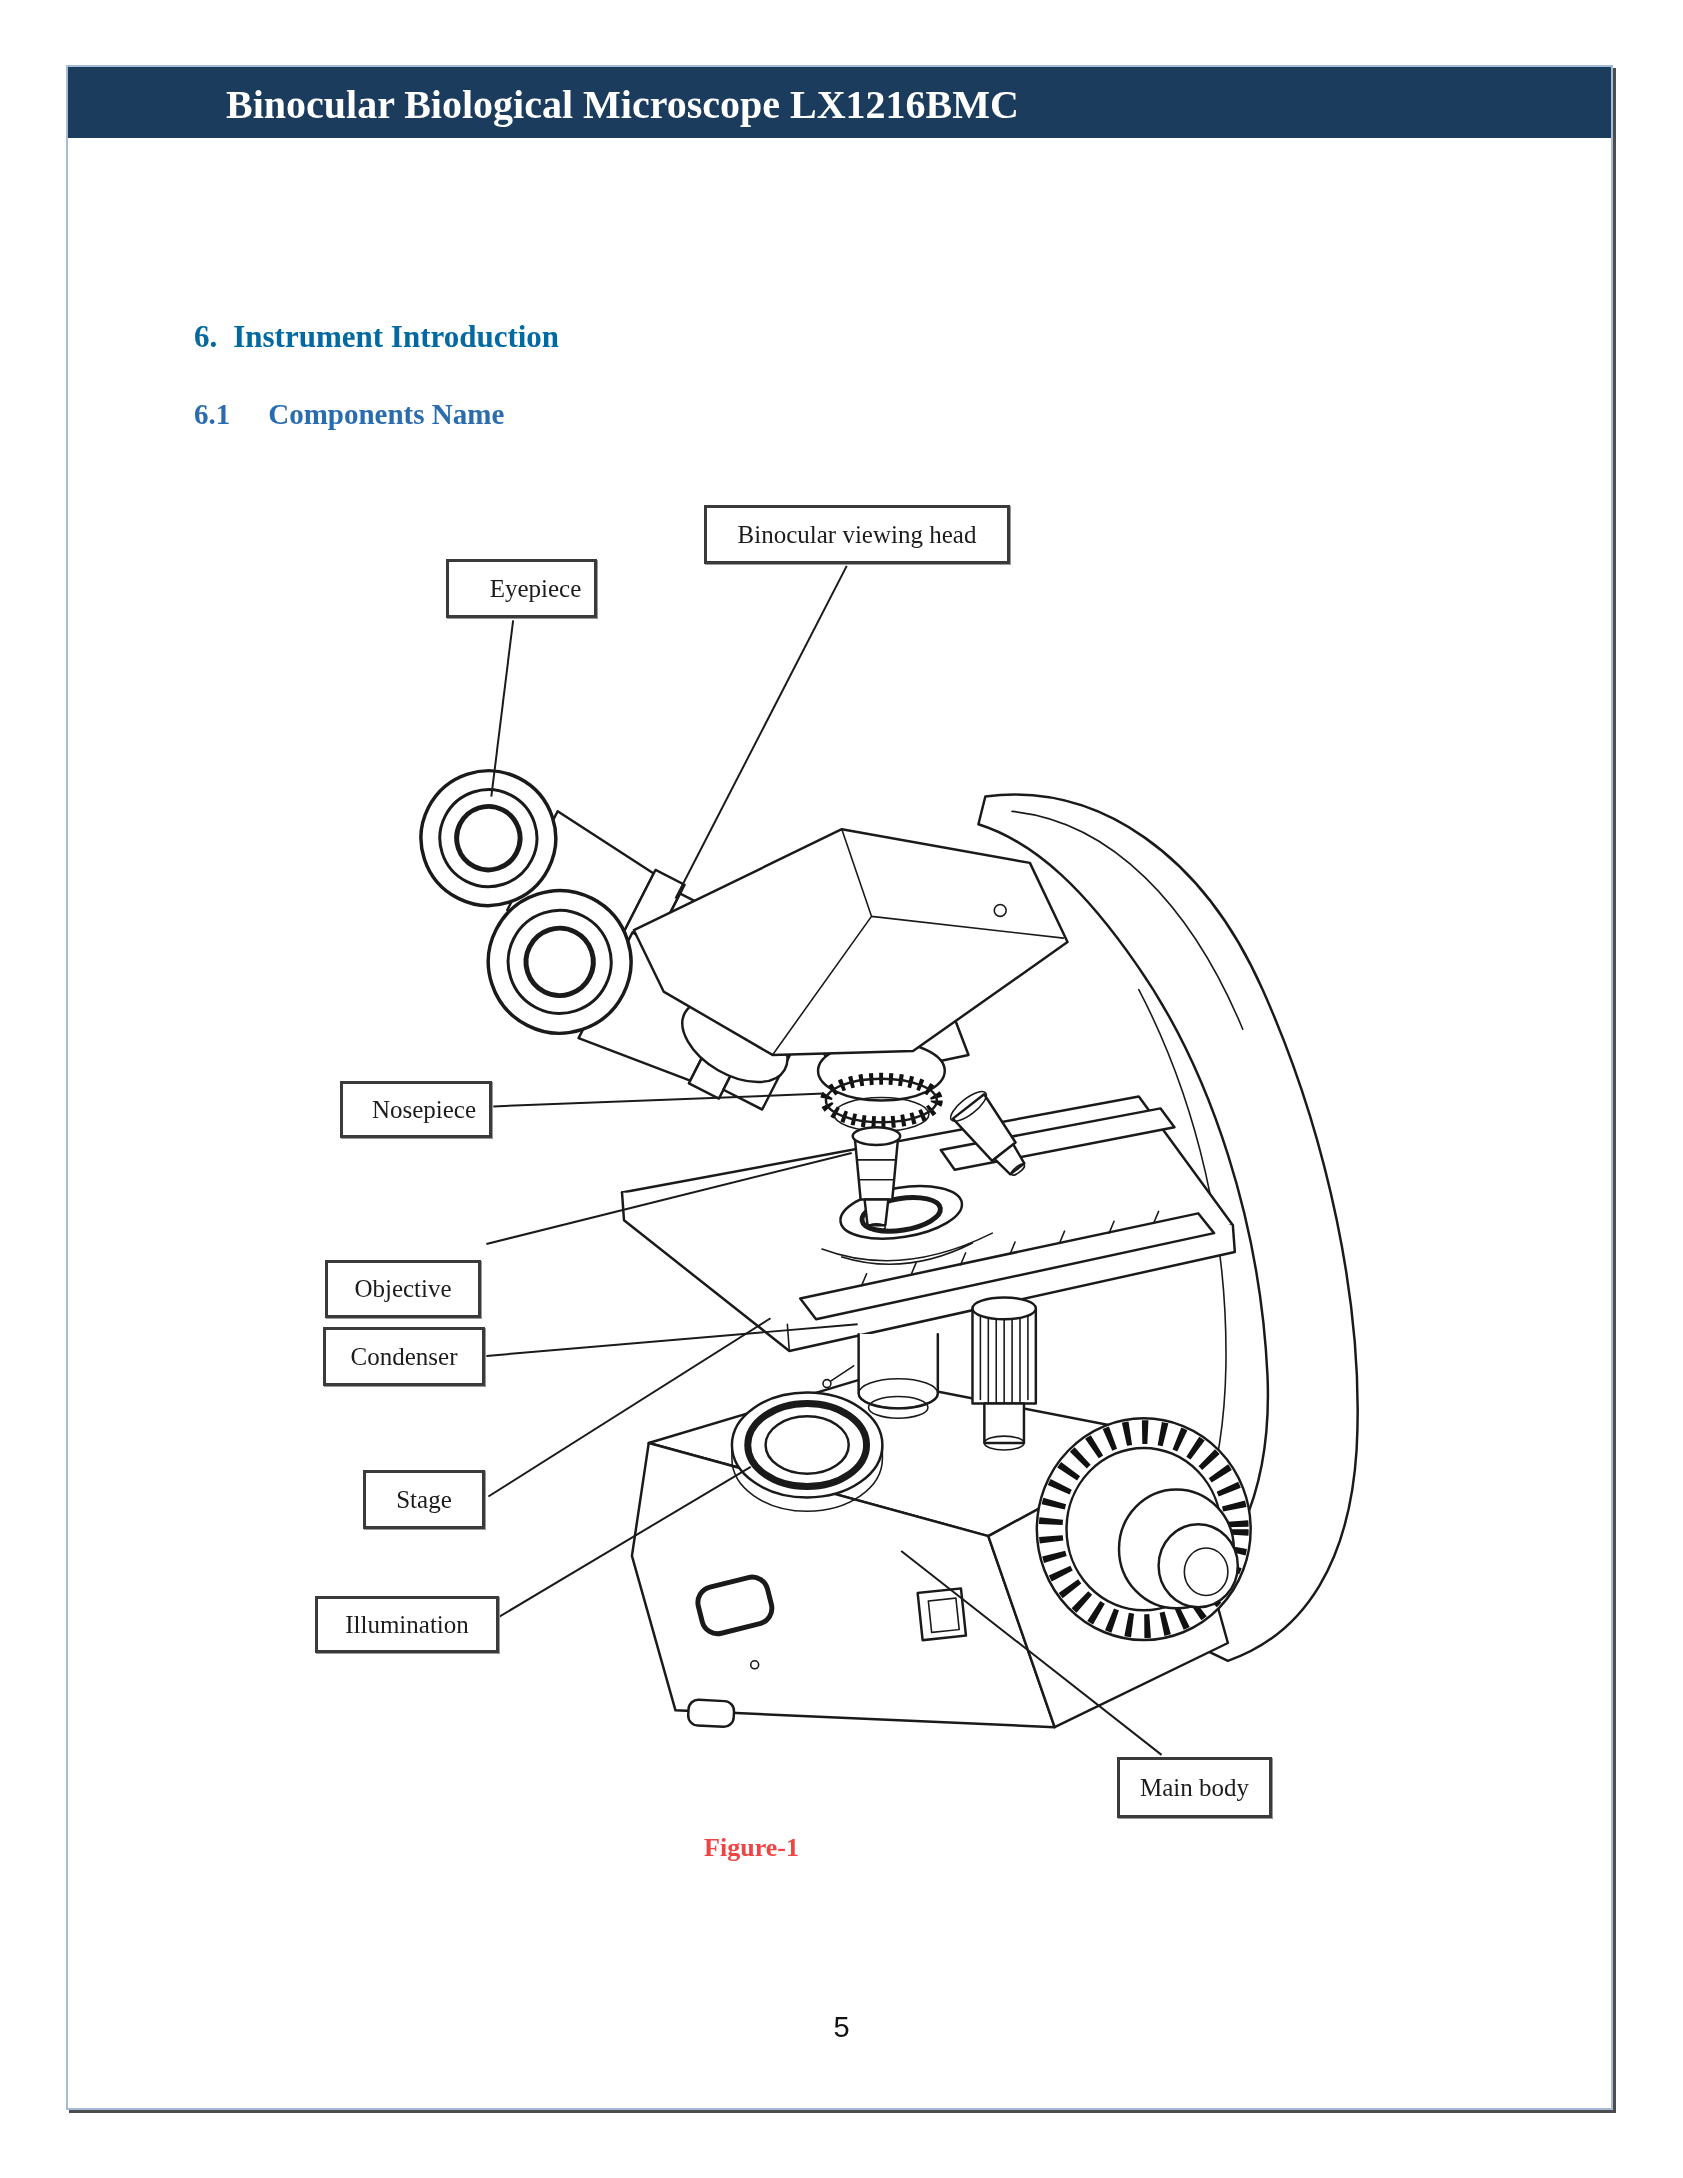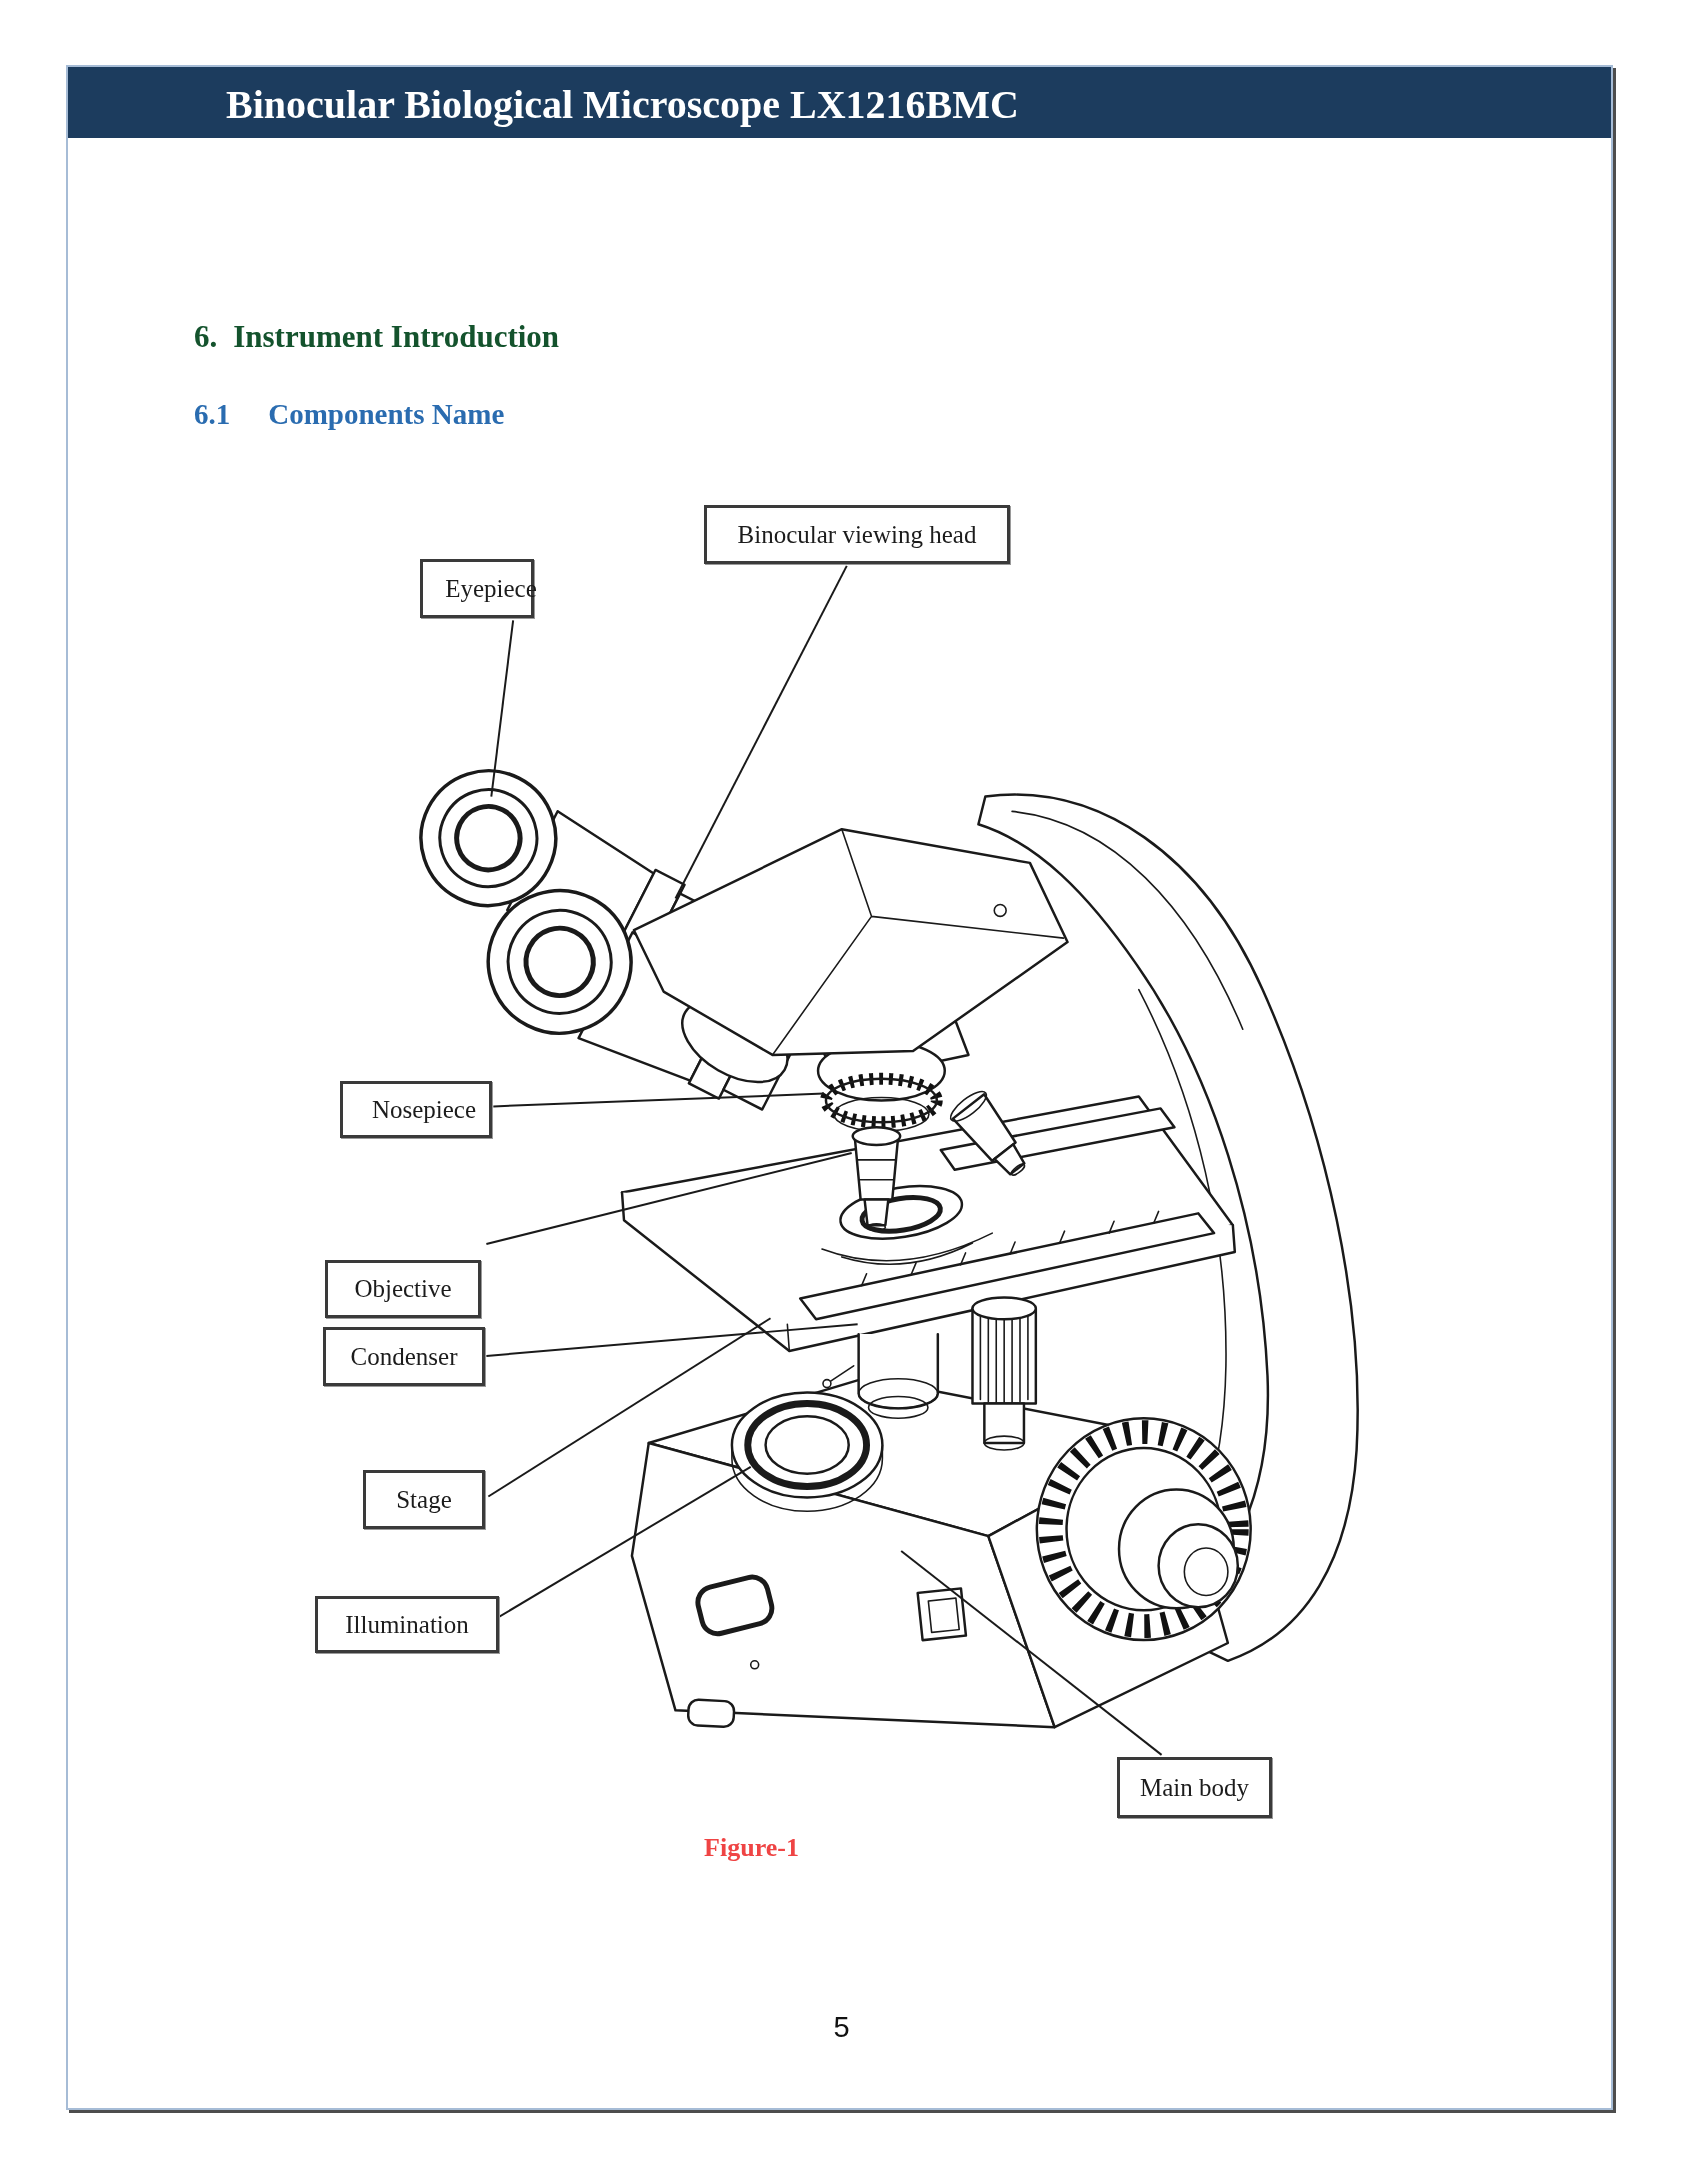--- a/index.html
+++ b/index.html
@@ -3,21 +3,21 @@
 <meta charset="utf-8">
 <style>
   html,body{margin:0;padding:0;background:#ffffff;}
   .page{position:relative;width:1683px;height:2178px;background:#ffffff;
         font-family:"Liberation Serif","DejaVu Serif",serif;overflow:hidden;}
   .frame{position:absolute;left:66px;top:65px;width:1547px;height:2045px;
          border:2px solid #a6bcd6;box-shadow:3px 3px 0 0 #4d4d4d;background:#ffffff;box-sizing:border-box;}
   .header-bar{position:absolute;left:0;top:0;width:100%;height:71px;background:#1c3c5e;}
   .header-title{position:absolute;left:158px;top:14px;color:#ffffff;font-weight:bold;
                 font-size:40px;white-space:nowrap;letter-spacing:0px;}
-  .h1{position:absolute;left:194px;top:319px;color:#14532d;font-weight:bold;font-size:31px;white-space:nowrap;}
+  .h1{position:absolute;left:194px;top:319px;color:#0369a1;font-weight:bold;font-size:31px;white-space:nowrap;}
   .h1 .num{margin-right:16px;}
   .h2{position:absolute;left:194px;top:398px;color:#2a6cb0;font-weight:bold;font-size:29px;white-space:nowrap;}
   .h2 .num{margin-right:38px;}
   .diagram-svg{position:absolute;left:307px;top:356px;z-index:1;}
   .callout{position:absolute;z-index:2;box-sizing:border-box;border:3px solid #3a3a3a;background:#ffffff;
            display:flex;align-items:center;justify-content:center;font-size:25px;color:#1c1c1c;
            box-shadow:1px 1px 0 0 #9a9a9a;white-space:nowrap;}
   .fig-caption{position:absolute;left:0;top:1833px;width:1503px;text-align:center;
                font-weight:bold;font-size:26px;color:#ef4444;}
   .page-num{position:absolute;left:0;top:2011px;width:1683px;text-align:center;
@@ -163,21 +163,21 @@
       <path class="leader" d="M 188 758 L 522 745"></path>
       <path class="leader" d="M 181 897 L 550 805"></path>
       <path class="leader" d="M 181 1010 L 556 978"></path>
       <path class="leader" d="M 183 1152 L 468 972"></path>
       <path class="leader" d="M 183 1280 L 448 1122"></path>
       <path class="leader" d="M 863 1413 L 600 1207"></path>
     </g>
   </svg>
 
   <div class="callout" style="left:704px;top:505px;width:306px;height:59px;">Binocular viewing head</div>
-  <div class="callout" style="left:420px;top:559px;width:114px;height:59px;padding-left:28px;">Eyepiece</div>
+  <div class="callout" style="left:446px;top:559px;width:151px;height:59px;padding-left:28px;">Eyepiece</div>
   <div class="callout" style="left:340px;top:1081px;width:152px;height:57px;padding-left:16px;">Nosepiece</div>
   <div class="callout" style="left:325px;top:1216px;width:156px;height:58px;margin-top:44px;">Objective</div>
   <div class="callout" style="left:323px;top:1327px;width:162px;height:59px;">Condenser</div>
   <div class="callout" style="left:363px;top:1470px;width:122px;height:59px;">Stage</div>
   <div class="callout" style="left:315px;top:1596px;width:184px;height:57px;">Illumination</div>
   <div class="callout" style="left:1117px;top:1757px;width:155px;height:61px;">Main body</div>
 
   <div class="fig-caption">Figure-1</div>
   <div class="page-num">5</div>
 </div>

